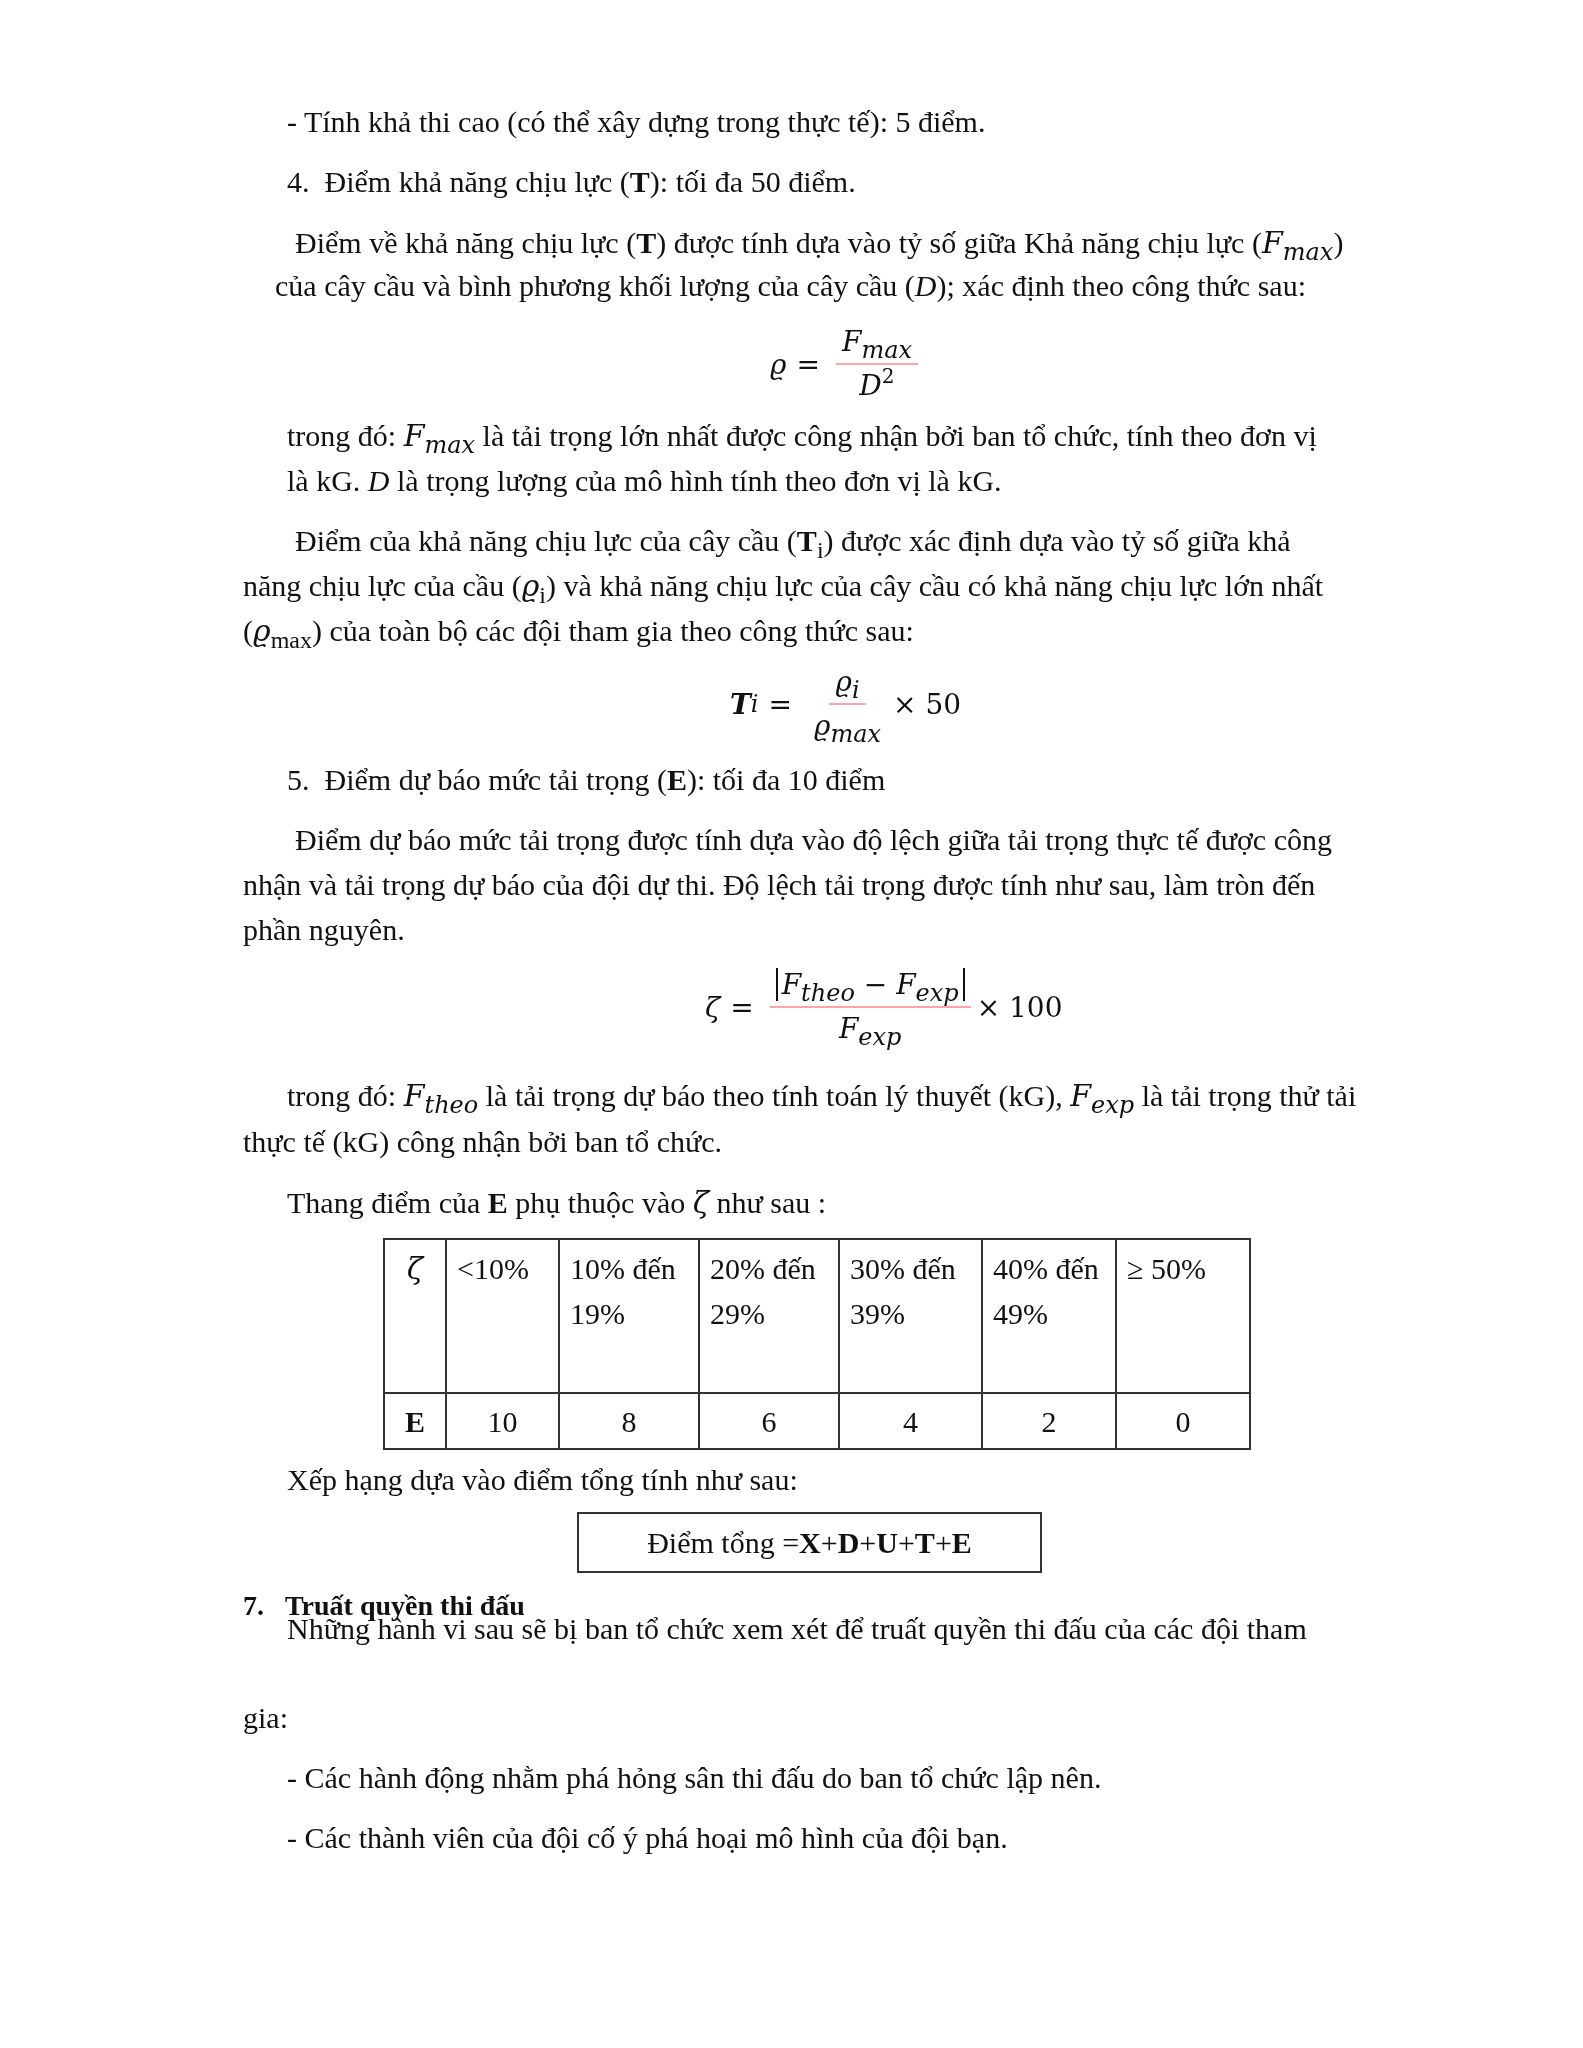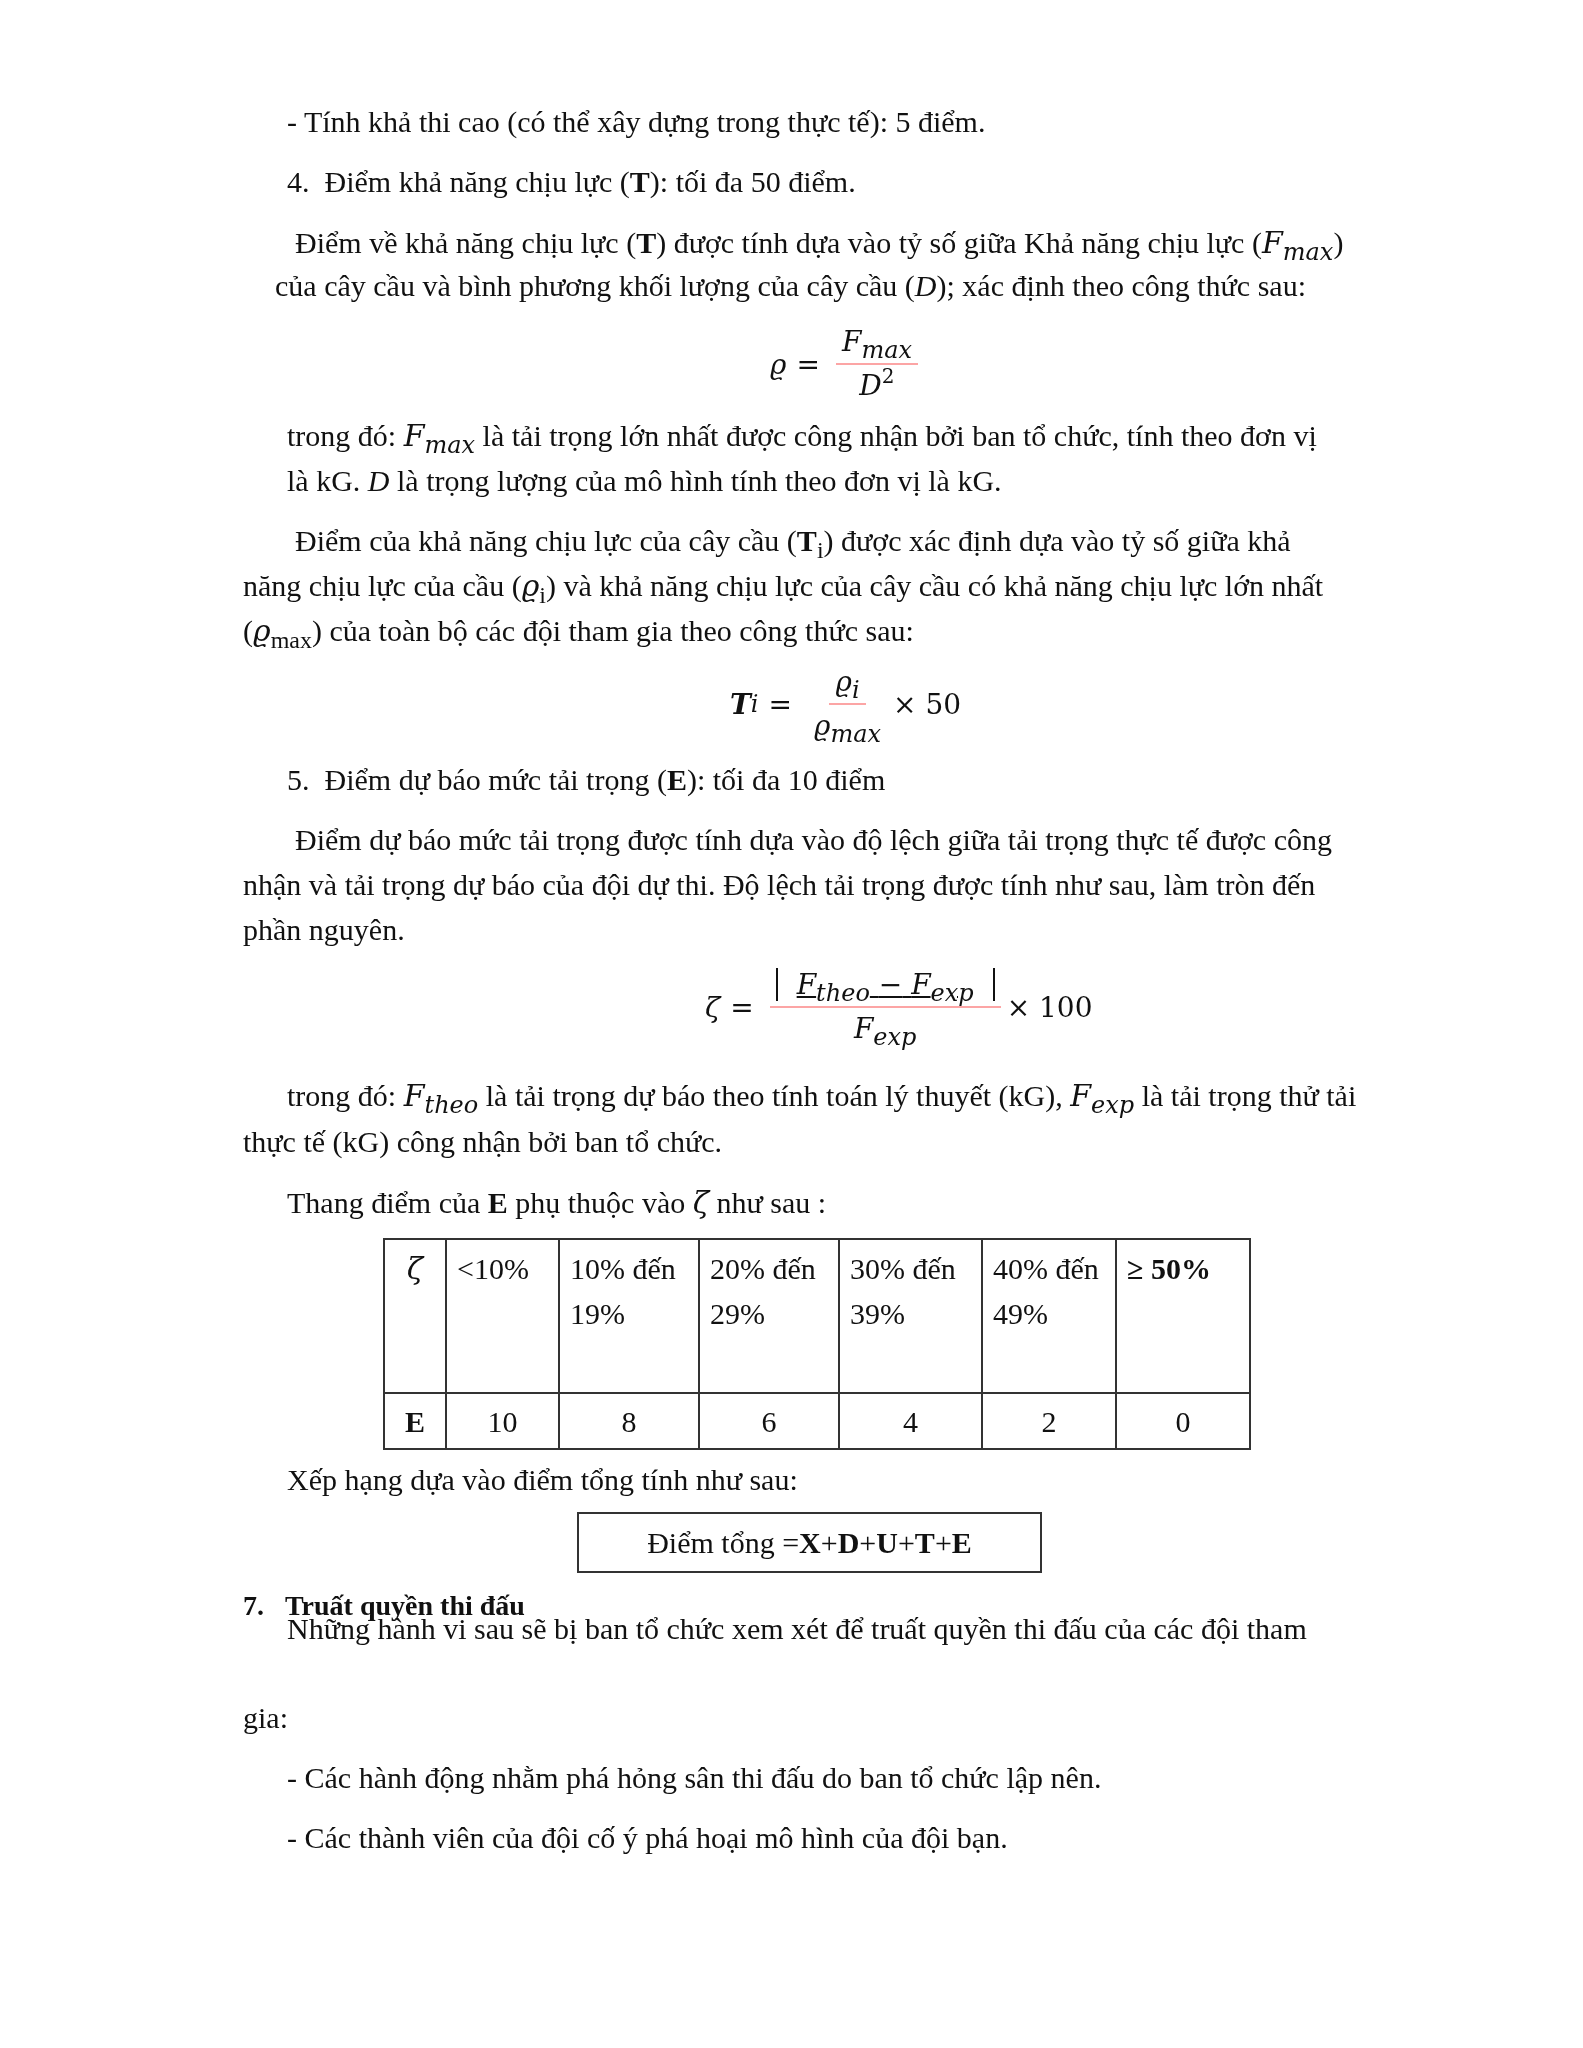--- a/index.html
+++ b/index.html
@@ -9,29 +9,29 @@
   .math { font-family: "DejaVu Serif", serif; font-style: italic; }
   .mathr { font-family: "DejaVu Serif", serif; font-style: normal; }
   b, .b { font-weight: bold; }
   i { font-style: italic; }
   sub { font-size: 24px; vertical-align: -7px; line-height: 0; }
   sup { font-size: 20px; vertical-align: 12px; line-height: 0; }
   .frac { display: inline-flex; flex-direction: column; align-items: center; vertical-align: middle; margin: 0 6px; }
   .frac .num { padding: 0 6px 4px; border-bottom: 2px solid #fca5a5; line-height: 34px; }
   .frac .den { padding: 4px 6px 0; line-height: 34px; }
   .formula { position: absolute; font-family: "DejaVu Serif", serif; font-size: 28px; display: flex; align-items: center; white-space: nowrap; }
-  .abs { border-left: 2px solid #111; border-right: 2px solid #111; padding: 0 19px; text-decoration: underline; }
+  .abs { border-left: 2px solid #111; border-right: 2px solid #111; padding: 0 4px; }
 
   table.scale { position: absolute; left: 383px; top: 1238px; border-collapse: collapse; }
   table.scale td { border: 2px solid #333; vertical-align: top; font-size: 30px; line-height: 45px; padding: 6px 10px 0; }
   table.scale tr.r1 td { height: 146px; }
   table.scale tr.r2 td { height: 54px; text-align: center; vertical-align: middle; padding: 0 8px; }
   .c0 { width: 40px; text-align: center; }
   .c1 { width: 91px; } .c2 { width: 118px; } .c3 { width: 118px; }
-  .c4 { width: 121px; } .c5 { width: 112px; } .c6 { width: 112px; font-weight: bold; }
+  .c4 { width: 121px; } .c5 { width: 112px; } .c6 { width: 112px; }
 
   .total-box { position: absolute; left: 577px; top: 1512px; width: 461px; height: 57px;
                border: 2px solid #333; display: flex; align-items: center; justify-content: center; font-size: 30px; }
   .heading { position: absolute; font-weight: bold; font-size: 28px; }
 </style>
 </head>
 <body>
 
 <div class="ln" style="left:287px; top:104px;">- Tính khả thi cao (có thể xây dựng trong thực tế): 5 điểm.</div>
 

